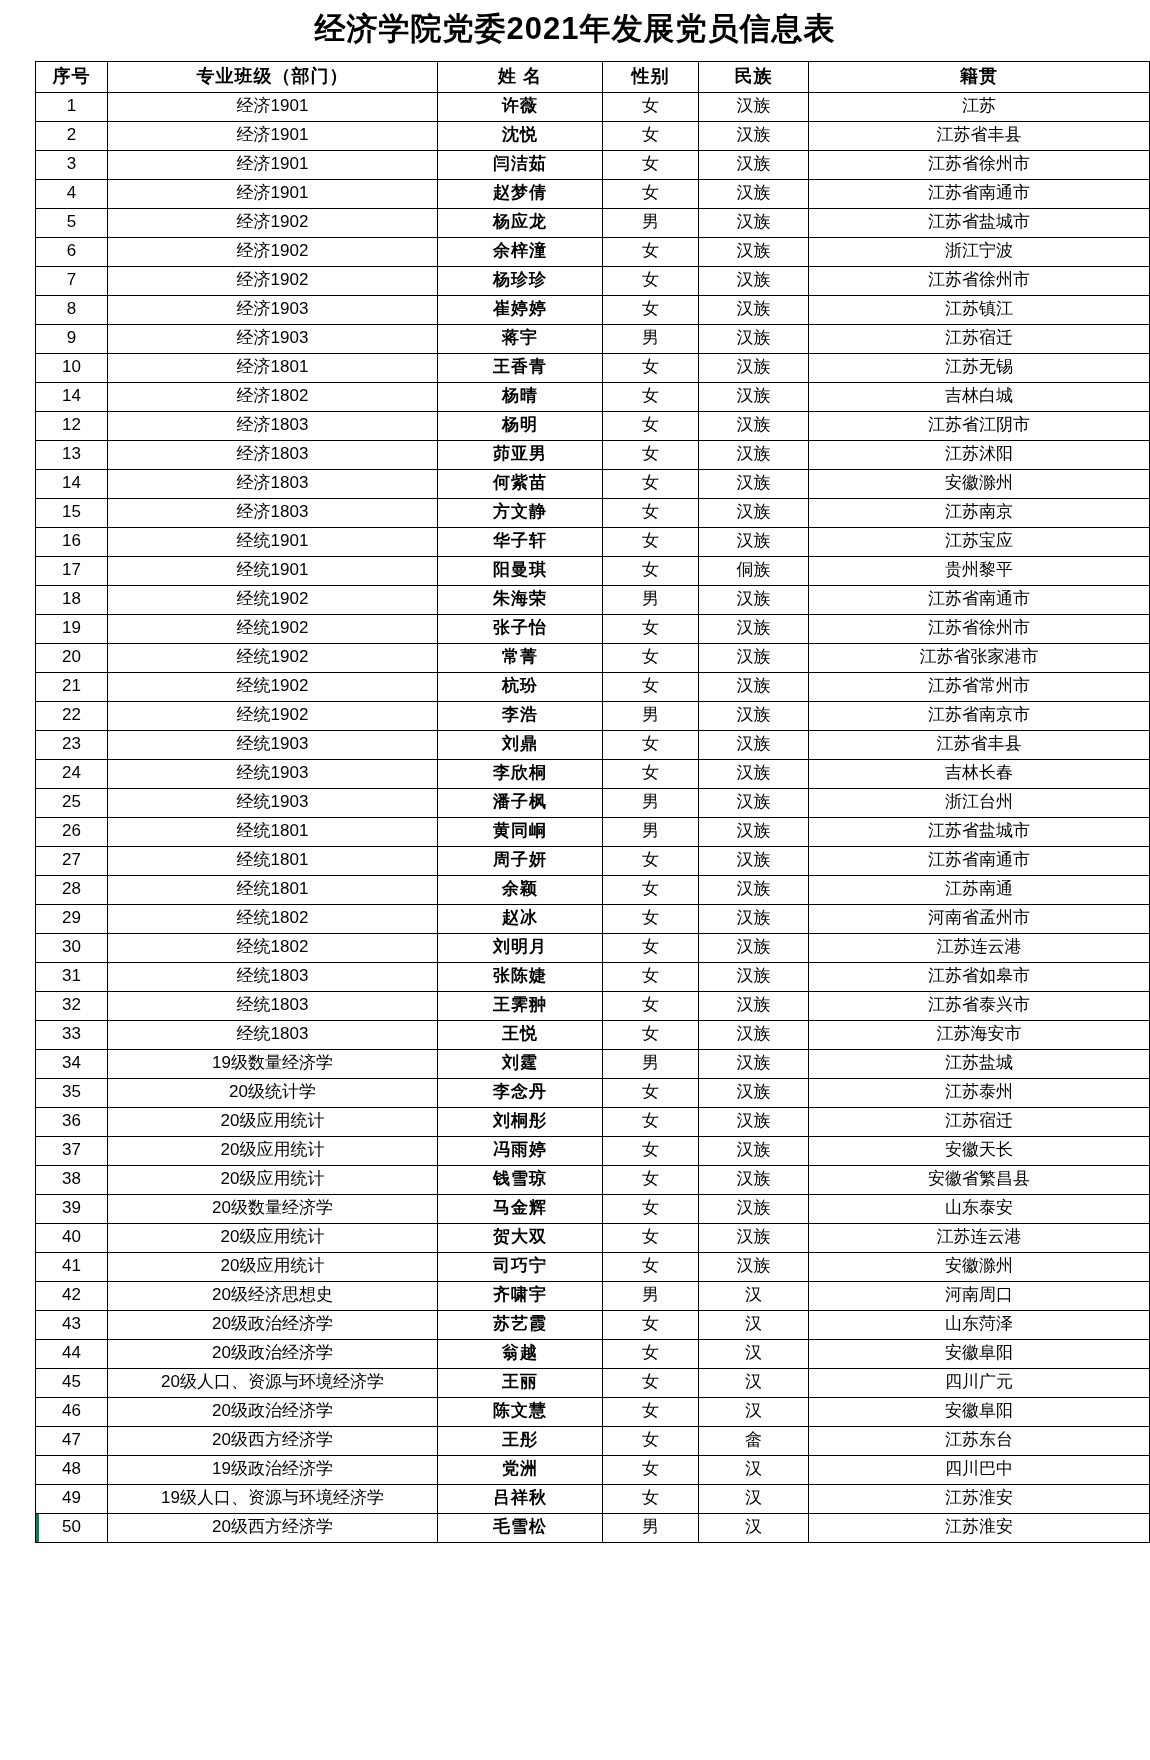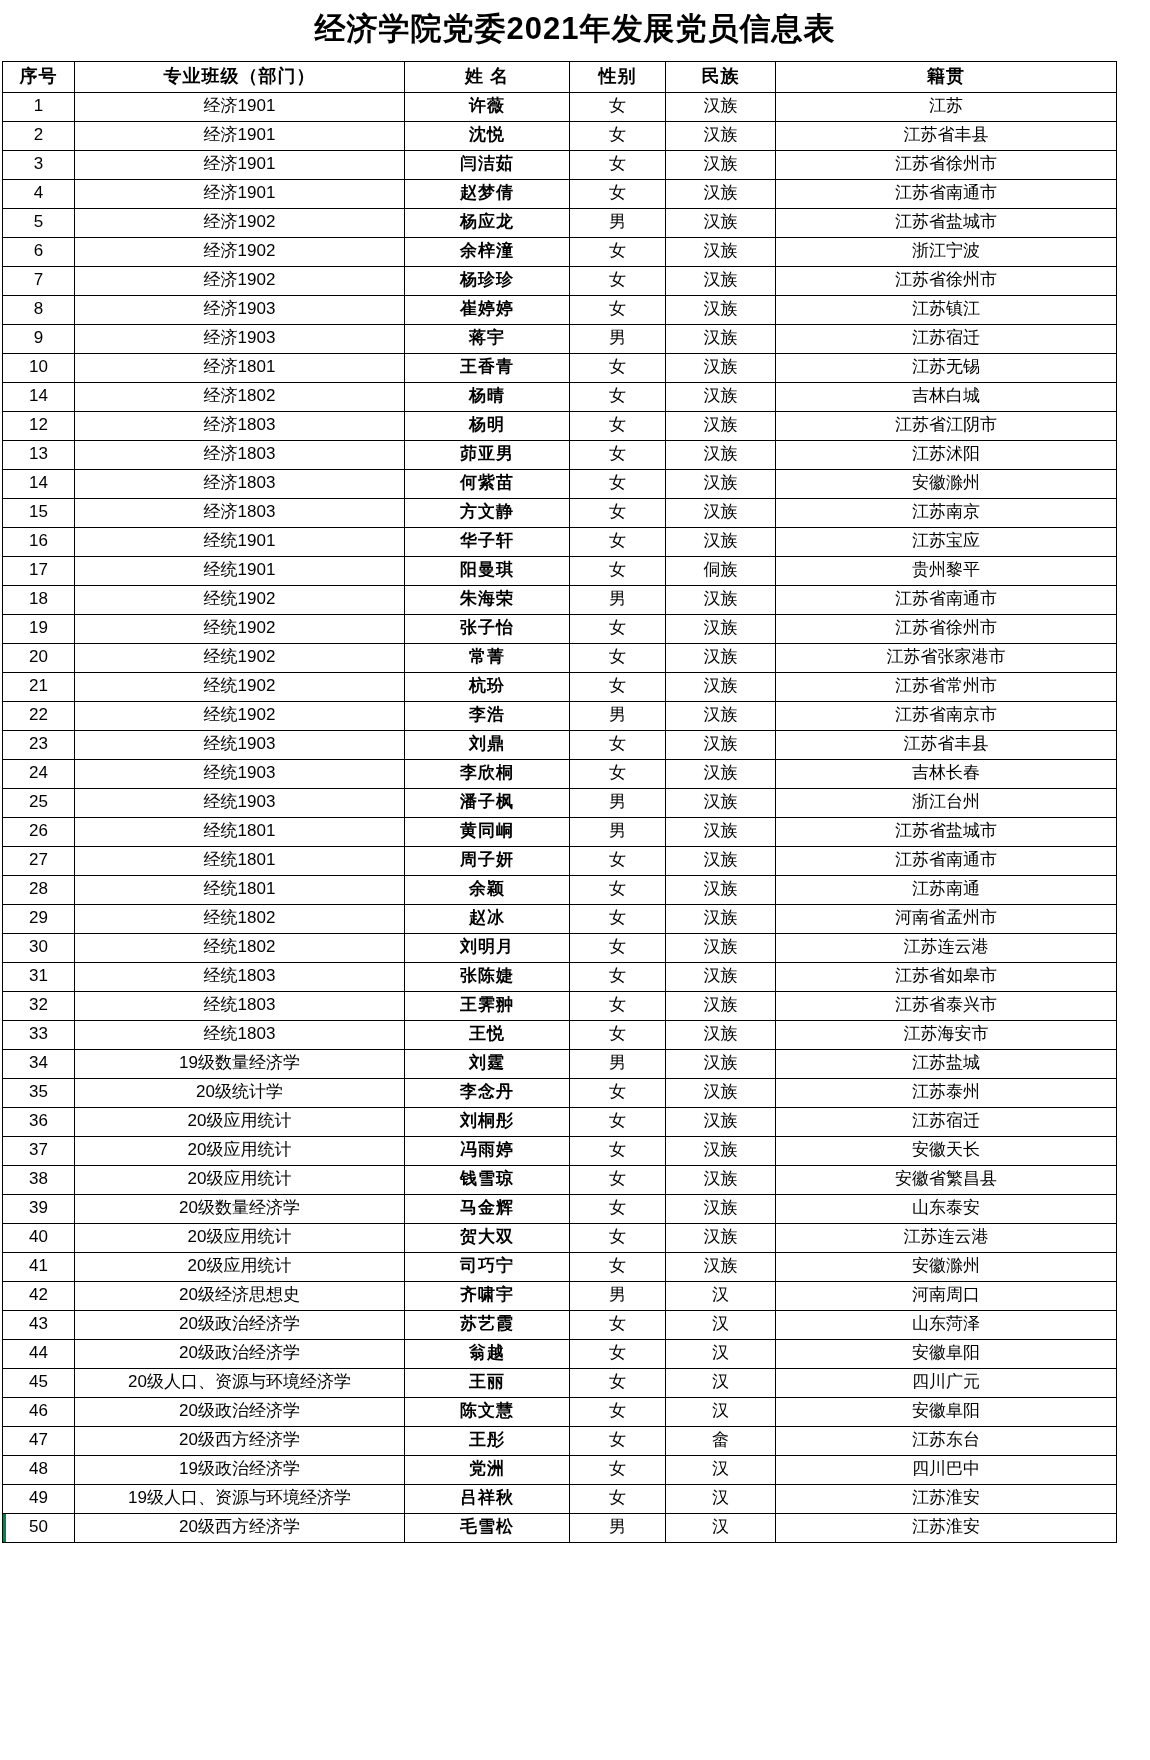--- a/index.html
+++ b/index.html
@@ -9,34 +9,35 @@
   }
   body {
     width: 1150px;
     height: 1760px;
     font-family: "Liberation Sans", sans-serif;
     color: #000000;
   }
   .page {
     width: 1150px;
     box-sizing: border-box;
-    padding: 0 2px;
+    padding: 0 18px;
   }
   .doc-title {
     text-align: center;
     font-size: 31px;
     font-weight: bold;
     letter-spacing: 1px;
     padding: 10px 0 12px 0;
     line-height: 1.25;
   }
   table.info-table {
     border-collapse: collapse;
     width: 1114px;
     table-layout: fixed;
+    margin-left: 17px;
   }
   table.info-table th,
   table.info-table td {
     border: 1px solid #000000;
     text-align: center;
     vertical-align: middle;
     font-size: 17px;
     height: 28px;
     line-height: 1.1;
     padding: 0 2px;

